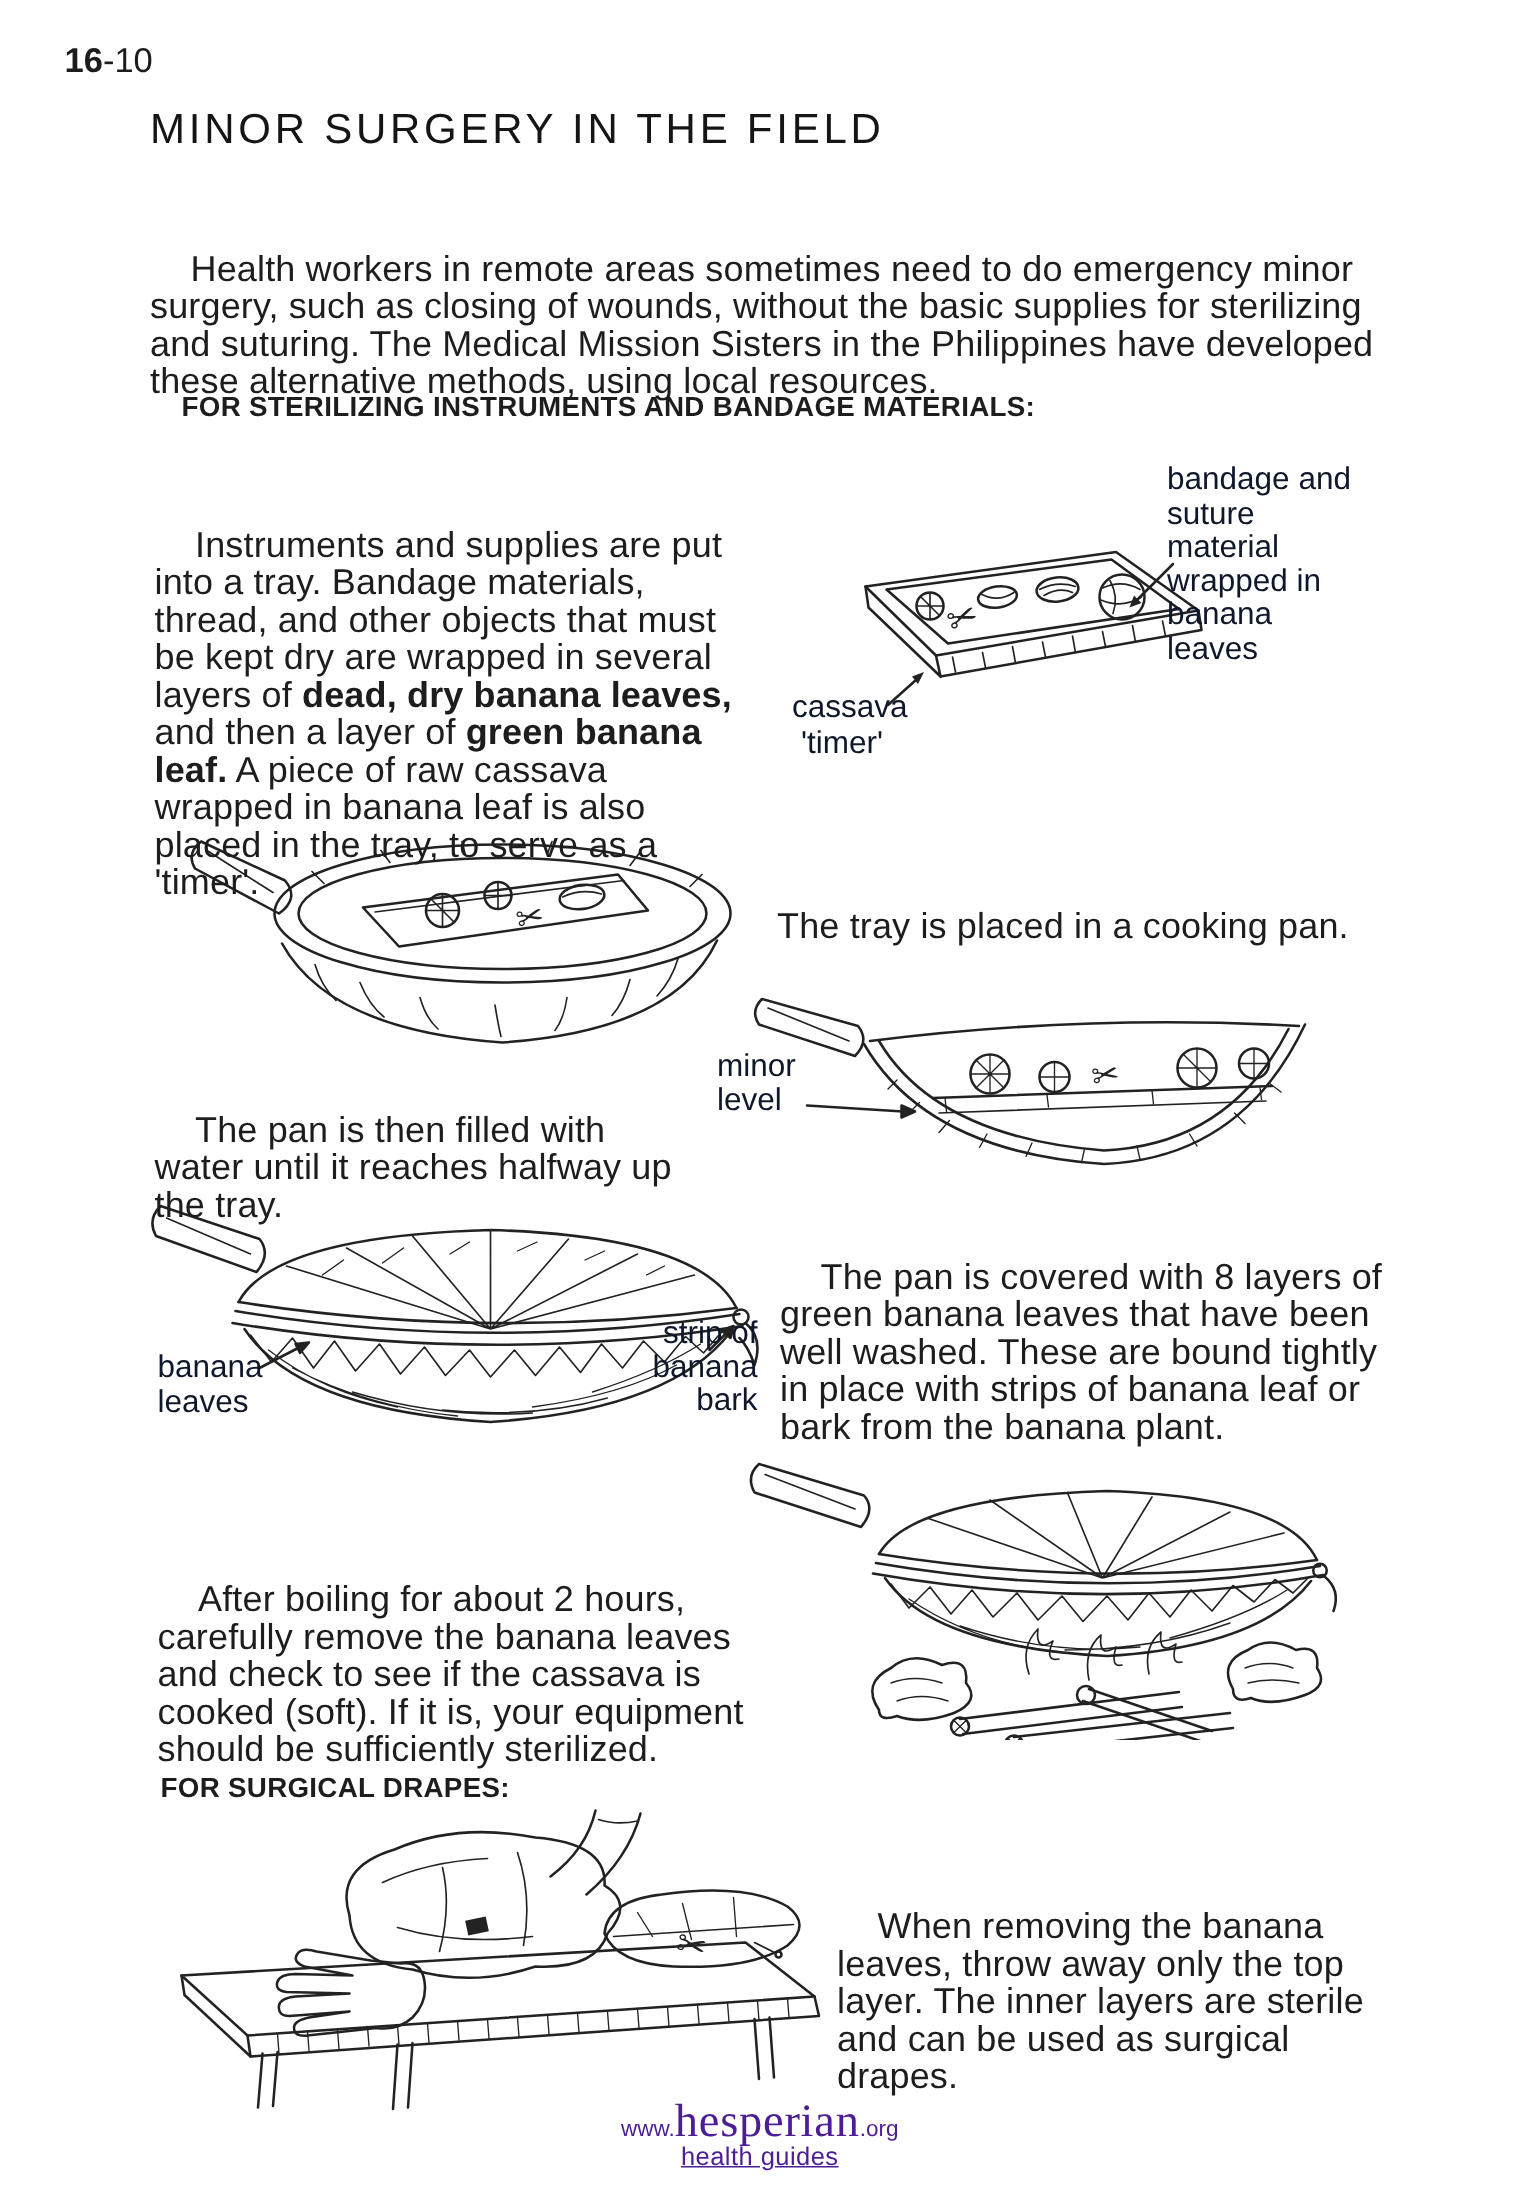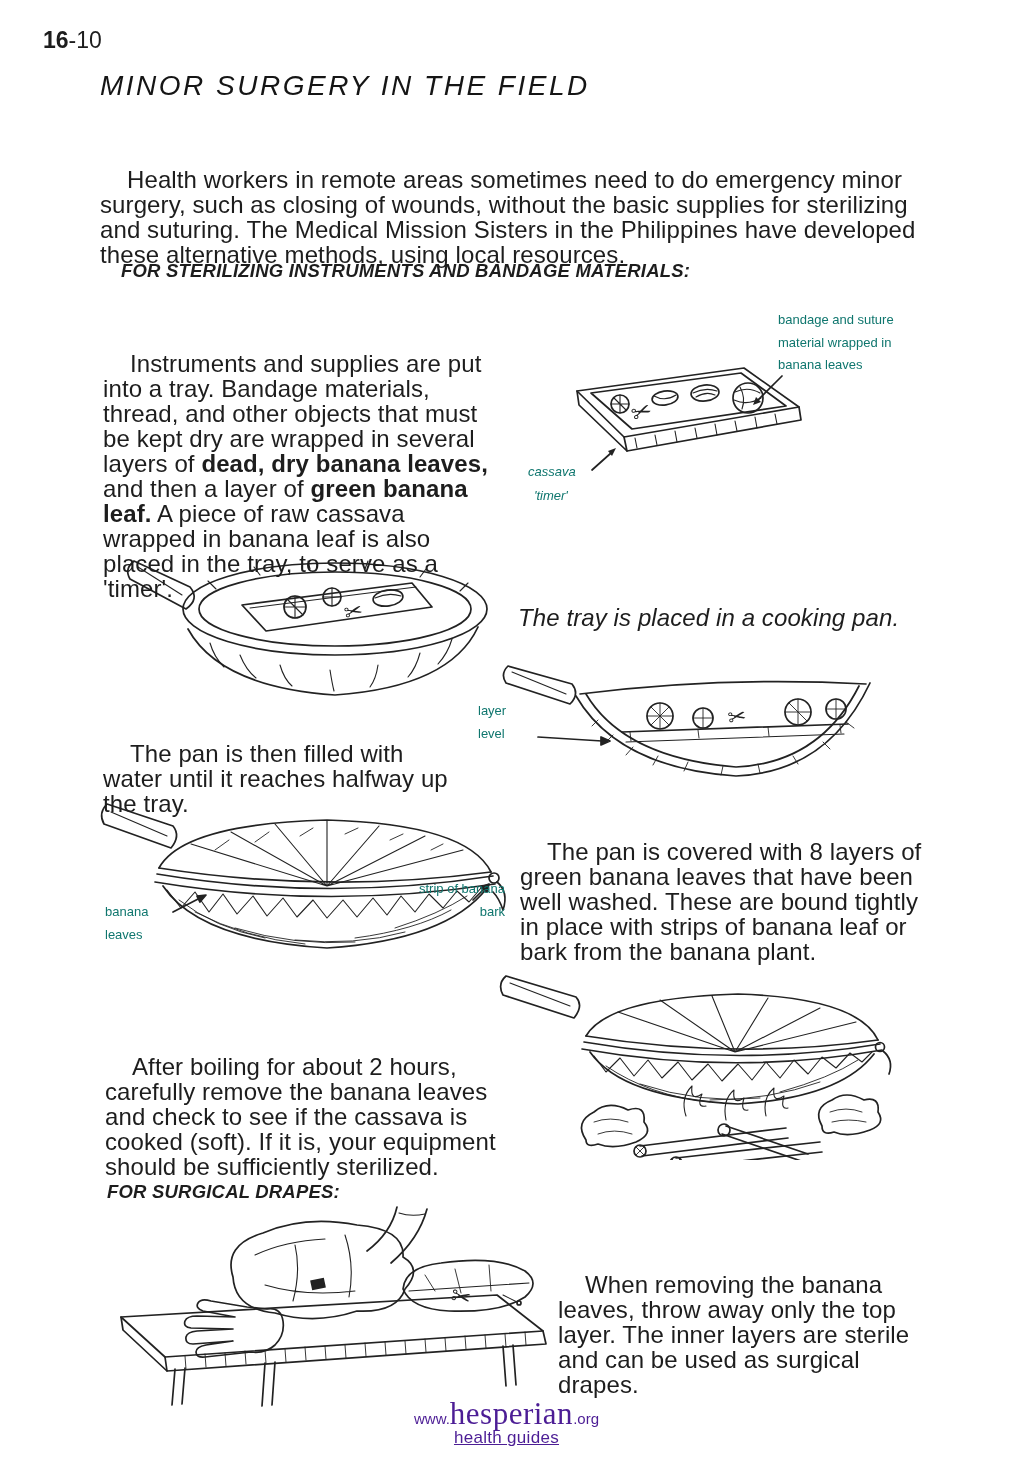--- a/index.html
+++ b/index.html
@@ -4,24 +4,24 @@
 <style>
   html,body{margin:0;padding:0;background:#ffffff;}
   .page{position:relative;width:1013px;height:1463px;background:#fff;color:#1d1d1d;
         font-family:"Liberation Sans","DejaVu Sans",sans-serif;overflow:hidden;}
   .abs{position:absolute;}
   p{margin:0;}
   .body{font-size:24px;line-height:25px;letter-spacing:0.1px;margin-top:41px;}
   .indent{text-indent:27px;}
   .title{font-size:28px;letter-spacing:2.5px;color:#151515;}
   .h2{font-size:18.5px;font-weight:bold;letter-spacing:0.2px;}
-  .lbl{font-size:13px;line-height:22.5px;color:#0f766e;}
+  .lbl{font-size:21px;line-height:22.5px;color:#0f172a;}
   .pageno{font-size:23px;}
   .right{text-align:right;}
-  .nowrap{white-space:nowrap;font-style:italic;}
+  .nowrap{white-space:nowrap;}
   .footer{left:0;top:1396px;width:1013px;text-align:center;color:#4c1d95;}
   .brand{font-family:"Liberation Serif","DejaVu Serif",serif;font-size:31px;letter-spacing:0.5px;}
   .small{font-size:15px;}
   .tagline{font-size:17px;margin-top:-4px;letter-spacing:0.3px;text-decoration:underline;}
   svg{display:block;}
   svg text{fill:#222;stroke:none;font-family:"DejaVu Sans",sans-serif;}
   .ink{fill:none;stroke:#222;stroke-width:1.7;stroke-linecap:round;stroke-linejoin:round;}
   .thin{stroke-width:1.1;}
   .hair{stroke-width:0.9;}
 </style>
@@ -213,21 +213,21 @@
 
   <div class="abs lbl" style="left:778px;top:309px;width:135px">bandage and suture material wrapped in banana leaves</div>
 
   <div class="abs lbl nowrap" style="left:528px;top:461px">cassava</div>
   <div class="abs lbl nowrap" style="left:534px;top:485px">'timer'</div>
 
   <p class="abs body nowrap" style="left:518px;top:564px">The tray is placed in a cooking pan.</p>
 
   <p class="abs body indent" style="left:103px;top:700px;width:362px">The pan is then filled with water until it reaches halfway up the tray.</p>
 
-  <div class="abs lbl" style="left:478px;top:700px;width:56px">layer level</div>
+  <div class="abs lbl" style="left:478px;top:700px;width:56px">minor level</div>
 
   <p class="abs body indent" style="left:520px;top:798px;width:408px">The pan is covered with 8 layers of green banana leaves that have been well washed. These are bound tightly in place with strips of banana leaf or bark from the banana plant.</p>
 
   <div class="abs lbl" style="left:105px;top:901px;width:70px">banana leaves</div>
 
   <div class="abs lbl right" style="left:405px;top:878px;width:100px">strip of banana bark</div>
 
 
   <p class="abs body indent" style="left:105px;top:1013px;width:392px">After boiling for about 2 hours, carefully remove the banana leaves and check to see if the cassava is cooked (soft). If it is, your equipment should be sufficiently sterilized.</p>
 

